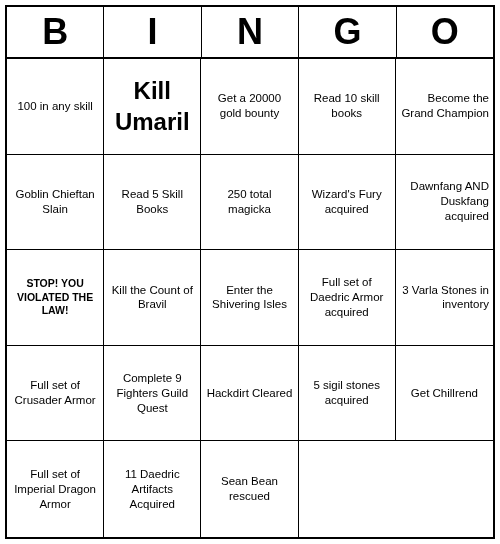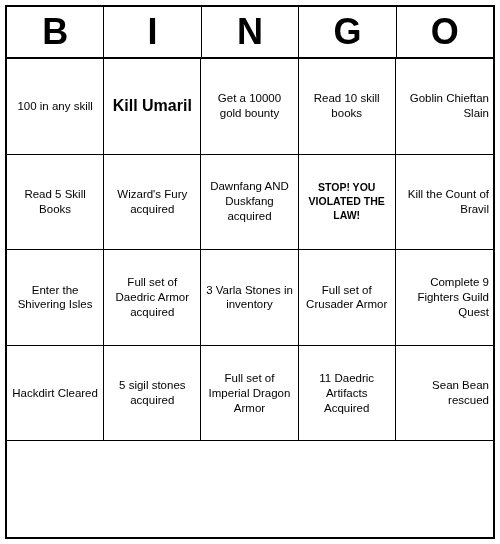--- a/index.html
+++ b/index.html
@@ -66,21 +66,21 @@
     .bingo-cell:nth-child(5n) {
       border-right: none;
       text-align: right;
     }
 
     .bingo-cell:nth-child(n+21) {
       border-bottom: none;
     }
 
     .bingo-cell.large-text {
-      font-size: 16px;
+      font-size: 24px;
       font-weight: bold;
     }
 
     .bingo-cell.stop-text {
       font-size: 10.5px;
       font-weight: bold;
     }
   </style>
 </head>
 <body>
@@ -89,32 +89,35 @@
   <div class="bingo-header">
   <div class="bingo-header-cell">B</div>
       <div class="bingo-header-cell">I</div>
       <div class="bingo-header-cell">N</div>
       <div class="bingo-header-cell">G</div>
       <div class="bingo-header-cell">O</div>
     </div>
   <div class="bingo-grid">
   <div class="bingo-cell">100 in any skill</div>
       <div class="bingo-cell large-text">Kill Umaril</div>
-      <div class="bingo-cell">Get a 10000 gold bounty</div>
+      <div class="bingo-cell">Get a 20000 gold bounty</div>
       <div class="bingo-cell">Read 10 skill books</div>
+      <div class="bingo-cell">Become the Grand Champion</div>
       <div class="bingo-cell">Goblin Chieftan Slain</div>
       <div class="bingo-cell">Read 5 Skill Books</div>
+      <div class="bingo-cell">250 total magicka</div>
       <div class="bingo-cell">Wizard's Fury acquired</div>
       <div class="bingo-cell">Dawnfang AND Duskfang acquired</div>
       <div class="bingo-cell stop-text">STOP! YOU VIOLATED THE LAW!</div>
       <div class="bingo-cell">Kill the Count of Bravil</div>
       <div class="bingo-cell">Enter the Shivering Isles</div>
       <div class="bingo-cell">Full set of Daedric Armor acquired</div>
       <div class="bingo-cell">3 Varla Stones in inventory</div>
       <div class="bingo-cell">Full set of Crusader Armor</div>
       <div class="bingo-cell">Complete 9 Fighters Guild Quest</div>
       <div class="bingo-cell">Hackdirt Cleared</div>
       <div class="bingo-cell">5 sigil stones acquired</div>
+      <div class="bingo-cell">Get Chillrend</div>
       <div class="bingo-cell">Full set of Imperial Dragon Armor</div>
       <div class="bingo-cell">11 Daedric Artifacts Acquired</div>
       <div class="bingo-cell">Sean Bean rescued</div>
     </div>
 </div>
 
 </body></html>

